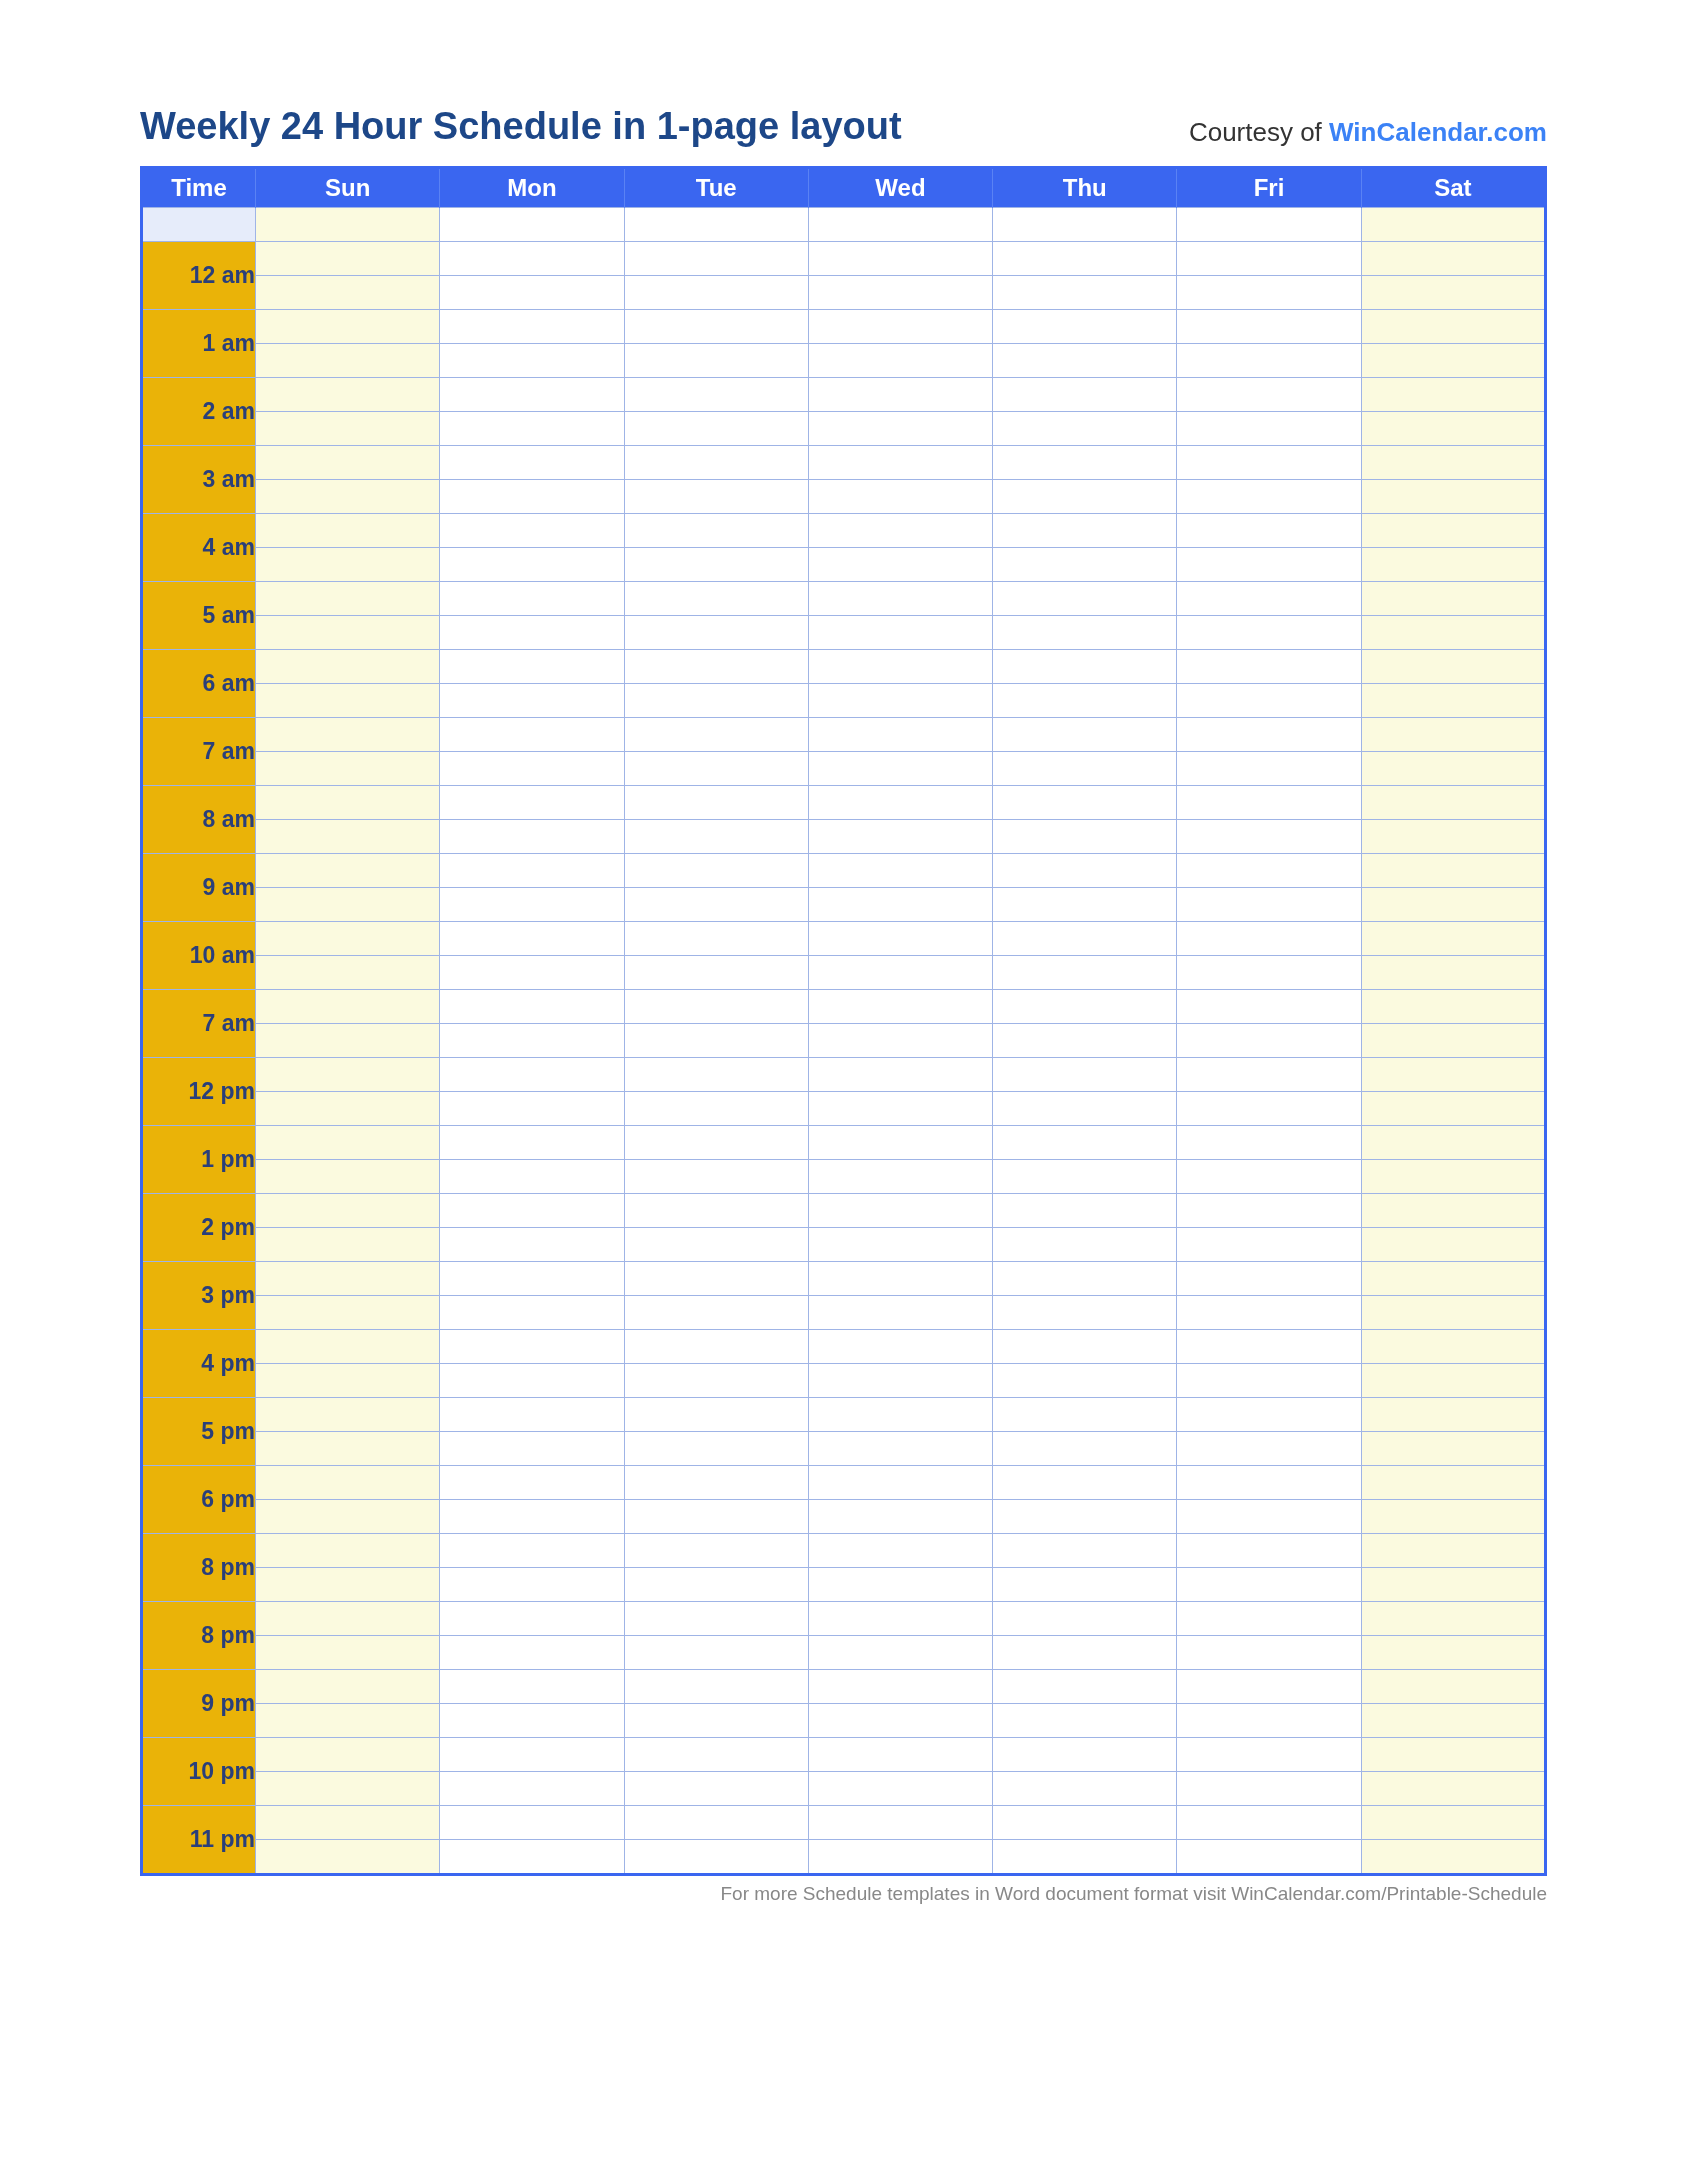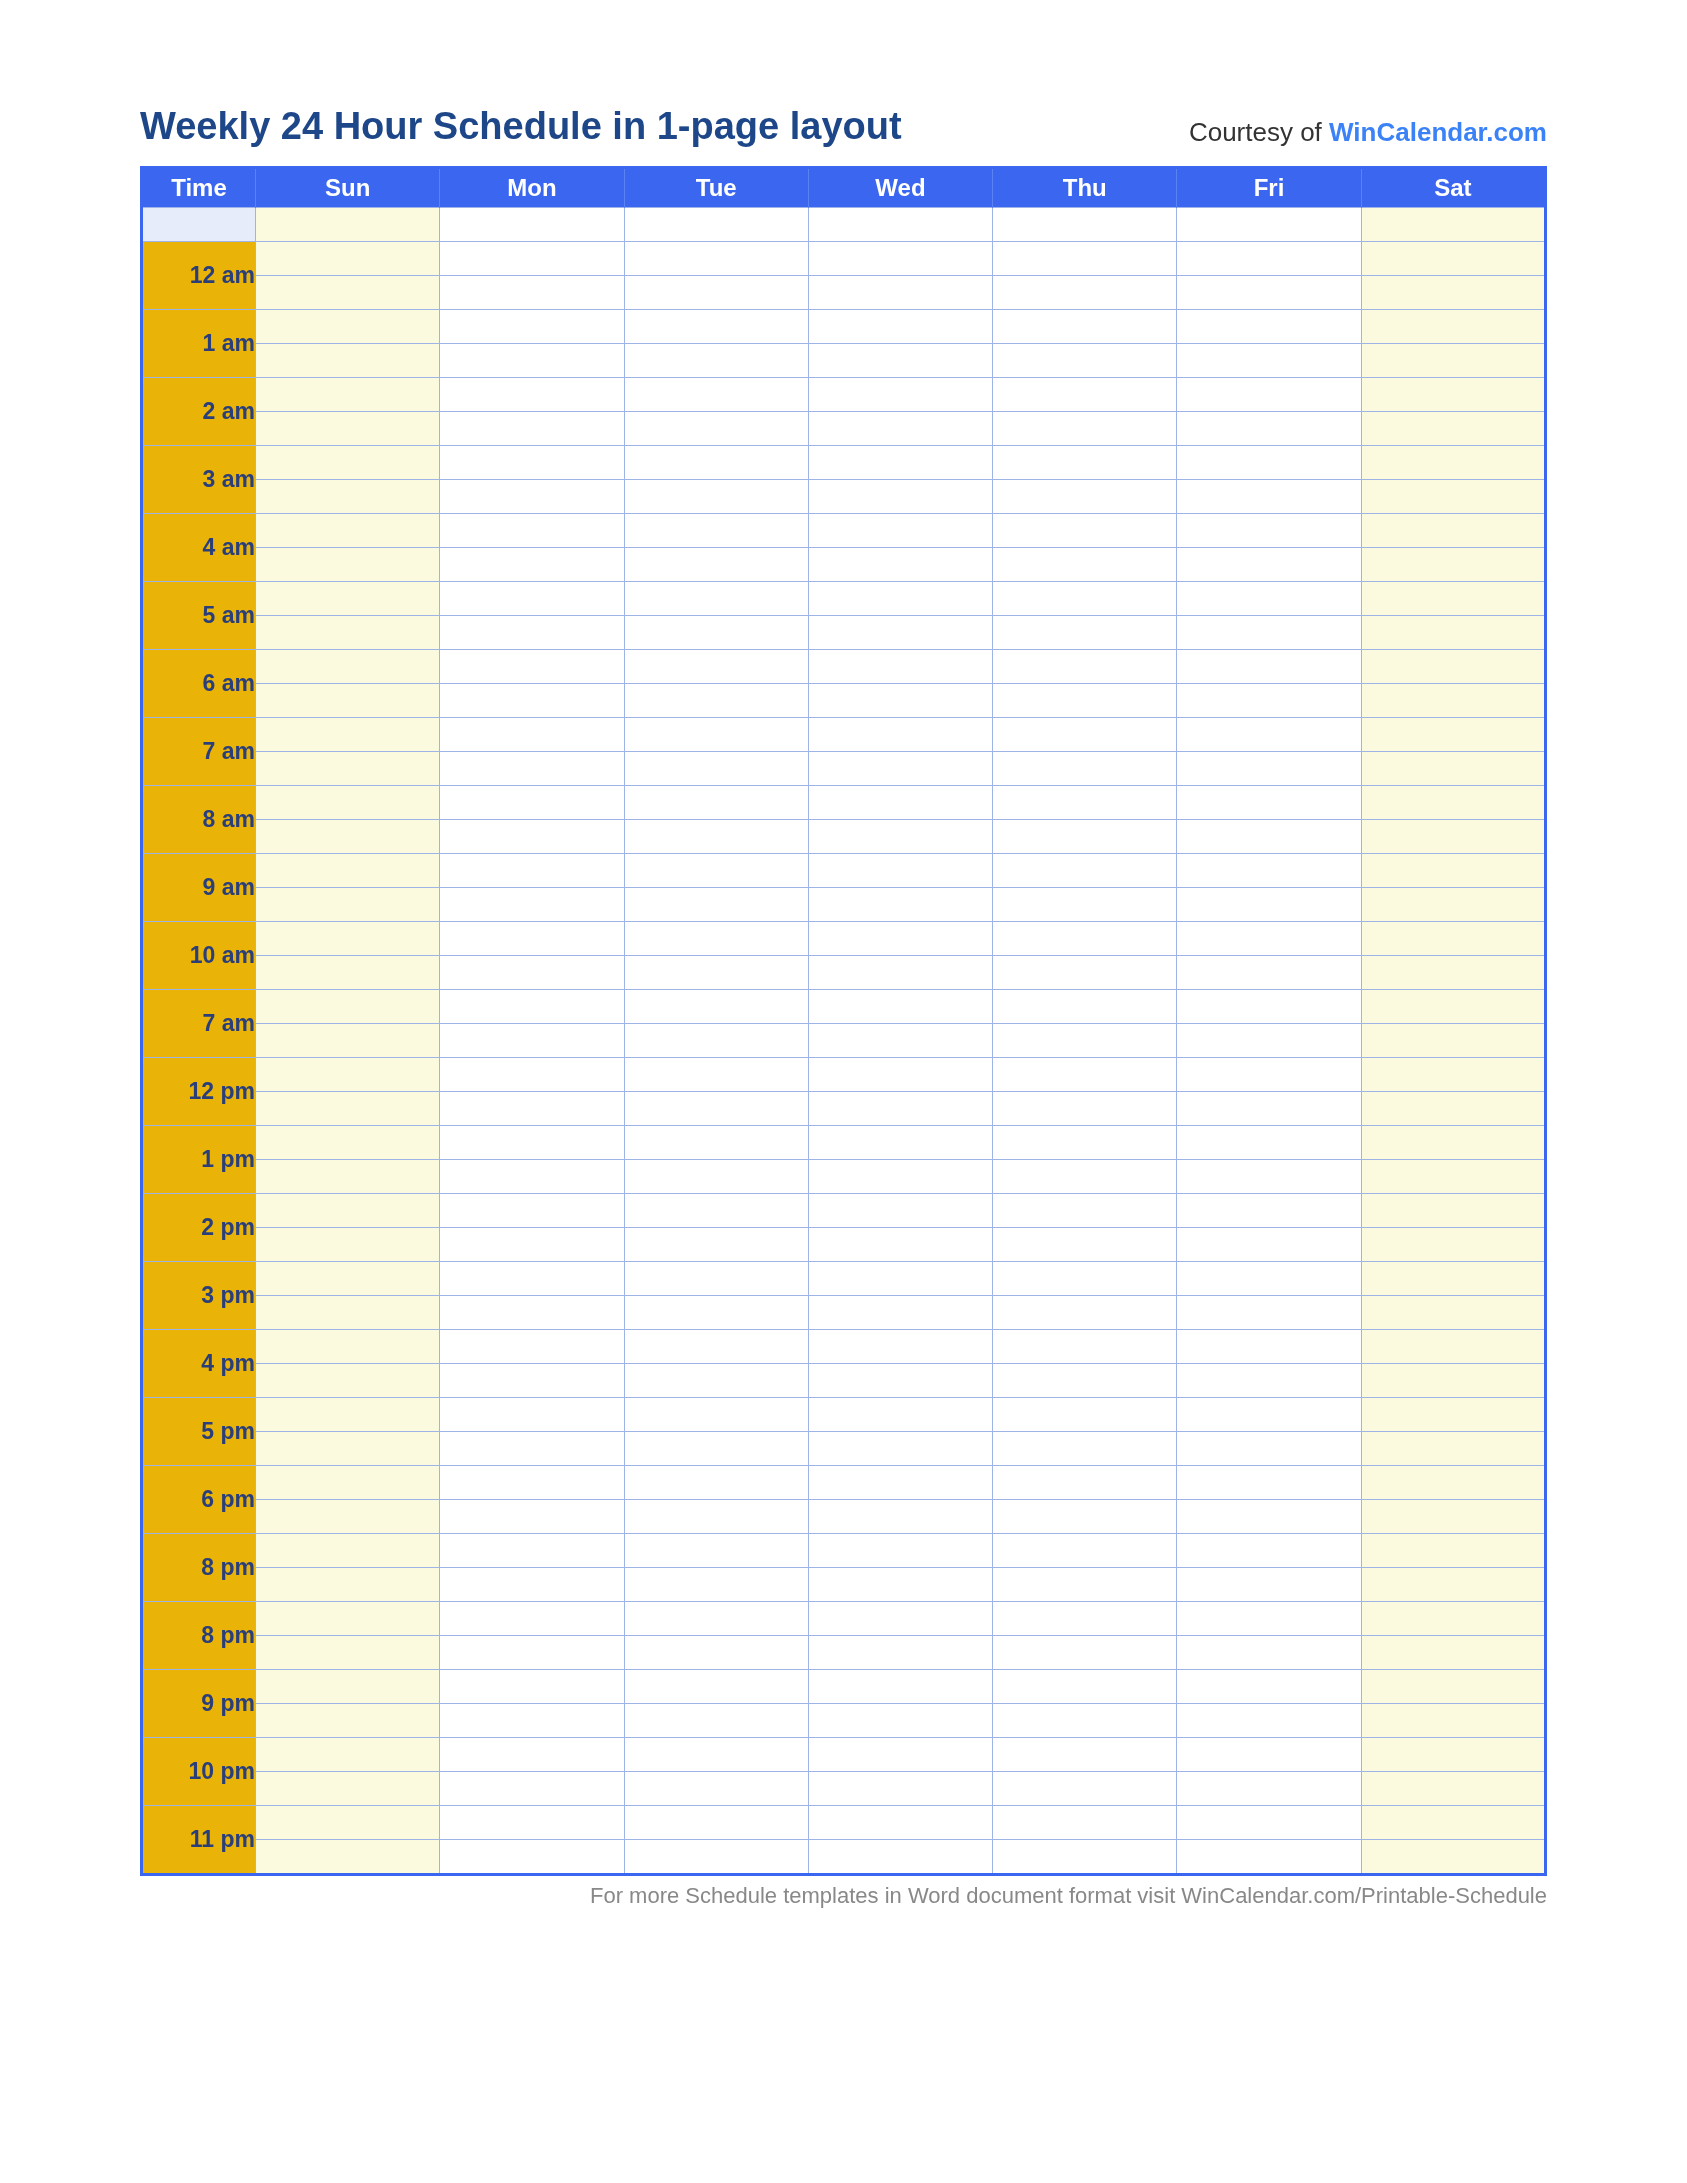--- a/index.html
+++ b/index.html
@@ -12,21 +12,21 @@
   table.sched th{background:#3a66f0;color:#fff;font-weight:700;font-size:24px;padding:5.2px 0;border-right:1.7px solid #5a82f4;}
   table.sched th:last-child{border-right:none;}
   col.ctime{width:114px;}
   col.cday{width:auto;}
   table.sched td{border:0.9px solid #9fb4e6;height:33px;padding:0;}
   td.tcell{background:#eab308;color:#2a3f7a;font-weight:700;font-size:23px;text-align:right;padding-right:8.7px;vertical-align:middle;}
   td.tcell.empty{background:#e6ecfa;}
   td.wk{background:#fbfadf;} 
   td.wd{background:#fff;}
   tr.hourtop td{border-top:1.7px solid #3a66f0;}
-  .foot{font-size:22px;color:#888;text-align:right;margin-top:7px;}
+  .foot{font-size:19px;color:#888;text-align:right;margin-top:7px;}
   .foot a{color:#888;text-decoration:none;}
 </style>
 </head>
 <body>
 
 <div class="page">
   <div class="hdr">
     <div class="title">Weekly 24 Hour Schedule in 1-page layout</div>
     <div class="courtesy">
       <span>Courtesy of </span><a href="#">WinCalendar.com</a>

